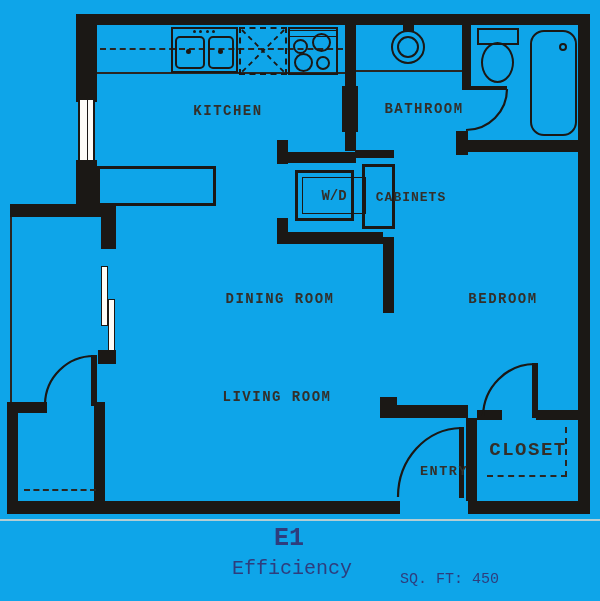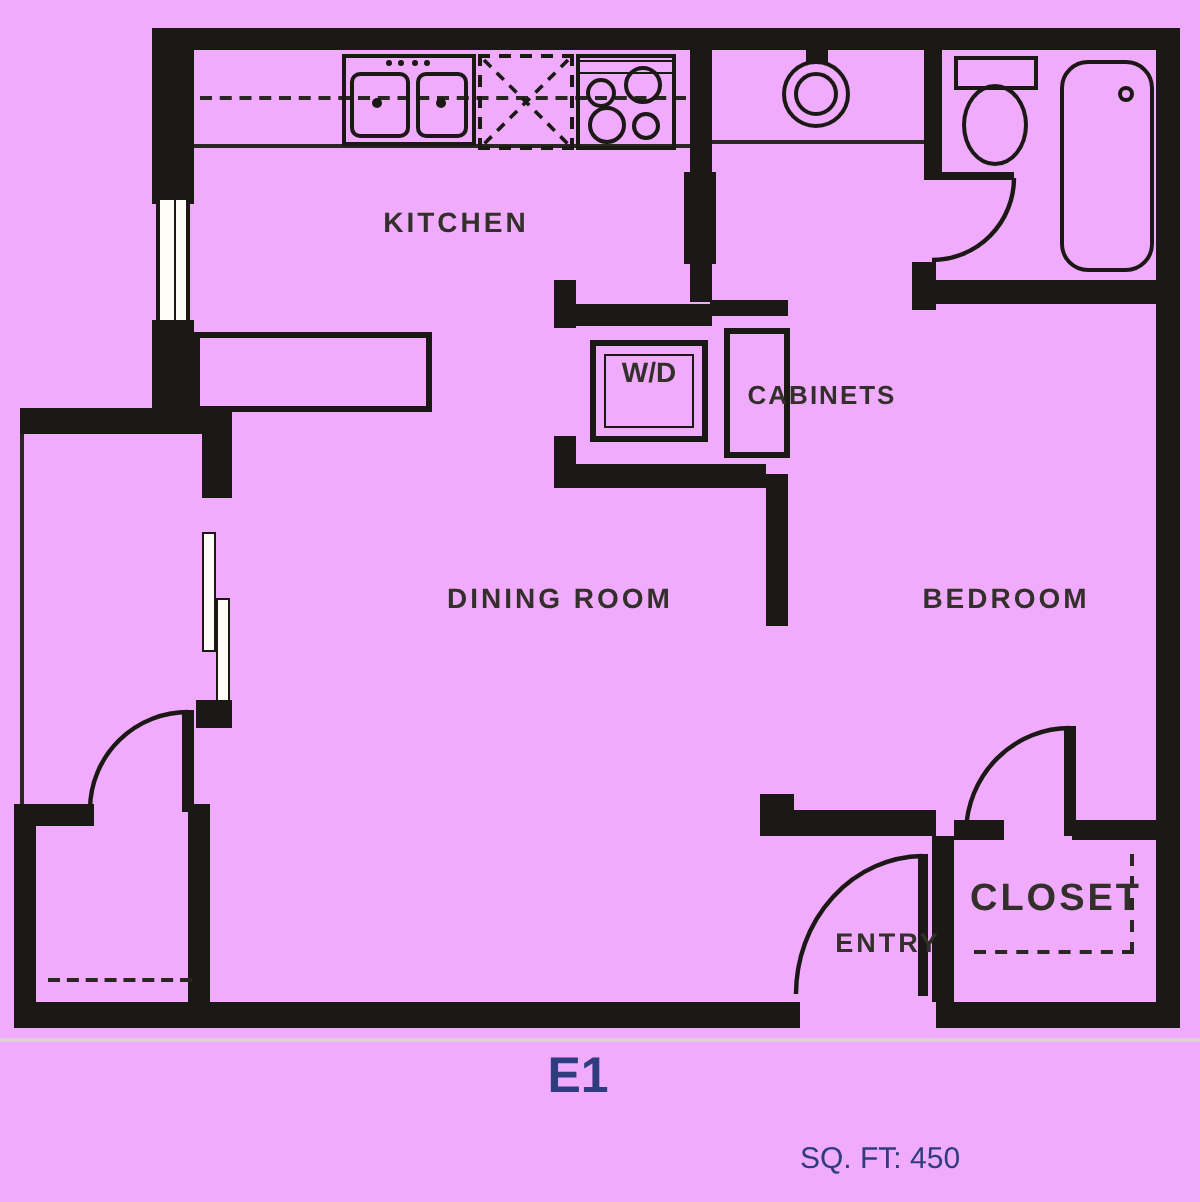--- a/index.html
+++ b/index.html
@@ -1,17 +1,17 @@
 <!DOCTYPE html>
 <html><head>
 <meta charset="utf-8">
 <style>
   html,body{margin:0;padding:0;}
-  .canvas{position:relative;width:600px;height:601px;background:#f0abfc;
-          font-family:Liberation Sans, sans-serif;overflow:hidden;}
+  .canvas{position:relative;width:600px;height:601px;background:#0ea5e9;
+          font-family:Liberation Mono, monospace;overflow:hidden;}
   
   .w{position:absolute;background:#1b1815;}
   .thin{position:absolute;background:#2a2622;}
   
   .box{position:absolute;border:2px solid #1b1815;background:transparent;box-sizing:border-box;}
   .round{border-radius:50%;}
   .dot{position:absolute;background:#1b1815;border-radius:50%;}
   
   .lbl{position:absolute;color:#332f2a;font-weight:bold;font-size:14px;
        letter-spacing:1.5px;white-space:nowrap;transform:translateX(-50%);}
@@ -77,21 +77,21 @@
   <div class="w" style="left:345px;top:25px;width:11px;height:126px;"></div>
   <div class="w" style="left:342px;top:86px;width:16px;height:46px;"></div>
   <div class="w" style="left:355px;top:150px;width:39px;height:8px;"></div>
 
   <div class="box" style="left:97px;top:166px;width:119px;height:40px;border-width:3px;"></div>
   <div class="lbl" style="left:228px;top:103px;">KITCHEN</div>
 
   <div class="w" style="left:277px;top:140px;width:11px;height:24px;"></div>
   <div class="w" style="left:283px;top:152px;width:73px;height:11px;"></div>
   <div class="box" style="left:295px;top:170px;width:59px;height:51px;border-width:3px;"></div>
-  <div class="box" style="left:302px;top:177px;width:45px;height:37px;border-width:1.5px;display:flex;align-items:flex-start;justify-content:center;">
+  <div class="box" style="left:302px;top:177px;width:64px;height:37px;border-width:1.5px;display:flex;align-items:center;justify-content:center;">
     <span style="font-weight:bold;font-size:14px;color:#332f2a;">W/D</span>
   </div>
   <div class="w" style="left:277px;top:218px;width:11px;height:26px;"></div>
   <div class="w" style="left:283px;top:232px;width:100px;height:12px;"></div>
   <div class="box" style="left:362px;top:164px;width:33px;height:65px;border-width:3px;"></div>
   <div class="lbl sm" style="left:411px;top:190px;">CABINETS</div>
   <div class="w" style="left:383px;top:237px;width:11px;height:76px;"></div>
 
   <div class="thin" style="left:356px;top:70px;width:106px;height:2px;"></div>
   <div class="box round" style="left:391px;top:30px;width:34px;height:34px;border-width:2.5px;"></div>
@@ -103,22 +103,24 @@
 
   <div class="box" style="left:477px;top:28px;width:42px;height:17px;border-width:2.5px;"></div>
   <div class="box round" style="left:481px;top:42px;width:33px;height:41px;border-width:2.5px;"></div>
 
   <div class="box" style="left:530px;top:30px;width:47px;height:106px;border-width:2.5px;border-radius:14px;"></div>
   <div class="box round" style="left:559px;top:43px;width:8px;height:8px;"></div>
 
   <div class="w" style="left:465px;top:86px;width:42px;height:4px;"></div>
   <div class="w" style="left:456px;top:131px;width:12px;height:24px;"></div>
   <div class="w" style="left:456px;top:140px;width:130px;height:12px;"></div>
+  <div class="lbl" style="left:424px;top:101px;">BATHROOM</div>
 
   <div class="lbl" style="left:280px;top:279px;margin-top:12px;">DINING ROOM</div>
+  <div class="lbl" style="left:277px;top:389px;">LIVING ROOM</div>
   <div class="lbl" style="left:503px;top:291px;">BEDROOM</div>
 
   <div class="w" style="left:91px;top:355px;width:6px;height:51px;"></div>
 
   <div class="w" style="left:380px;top:397px;width:17px;height:21px;"></div>
   <div class="w" style="left:383px;top:405px;width:85px;height:13px;"></div>
   <div class="w" style="left:466px;top:418px;width:11px;height:83px;"></div>
   <div class="w" style="left:459px;top:427px;width:5px;height:71px;"></div>
   <div class="lbl" style="left:444px;top:464px;font-size:13.5px;">ENTRY</div>
 
@@ -133,14 +135,15 @@
     <path d="M 94 356 A 49 49 0 0 0 45 404" fill="none" stroke="#1b1815" stroke-width="2.2"></path>
     <path d="M 507 89 A 41 41 0 0 1 466 130" fill="none" stroke="#1b1815" stroke-width="2.2"></path>
     <path d="M 461 428 A 64 69 0 0 0 398 497" fill="none" stroke="#1b1815" stroke-width="2.2"></path>
     <path d="M 535 364 A 52 53 0 0 0 483 416" fill="none" stroke="#1b1815" stroke-width="2.2"></path>
     <path d="M 242 30 L 284 72 M 284 30 L 242 72" fill="none" stroke="#1b1815" stroke-width="1.8" stroke-dasharray="5 4"></path>
   </svg>
 
   <div class="crease"></div>
 
   <div class="navy" style="left:289px;top:524px;font-size:25px;font-weight:bold;transform:translateX(-50%);">E1</div>
+  <div class="navy" style="left:292px;top:557px;font-size:20px;transform:translateX(-50%);">Efficiency</div>
   <div class="navy" style="left:400px;top:571px;font-size:15px;">SQ. FT: 450</div>
 </div>
 
 </body></html>

